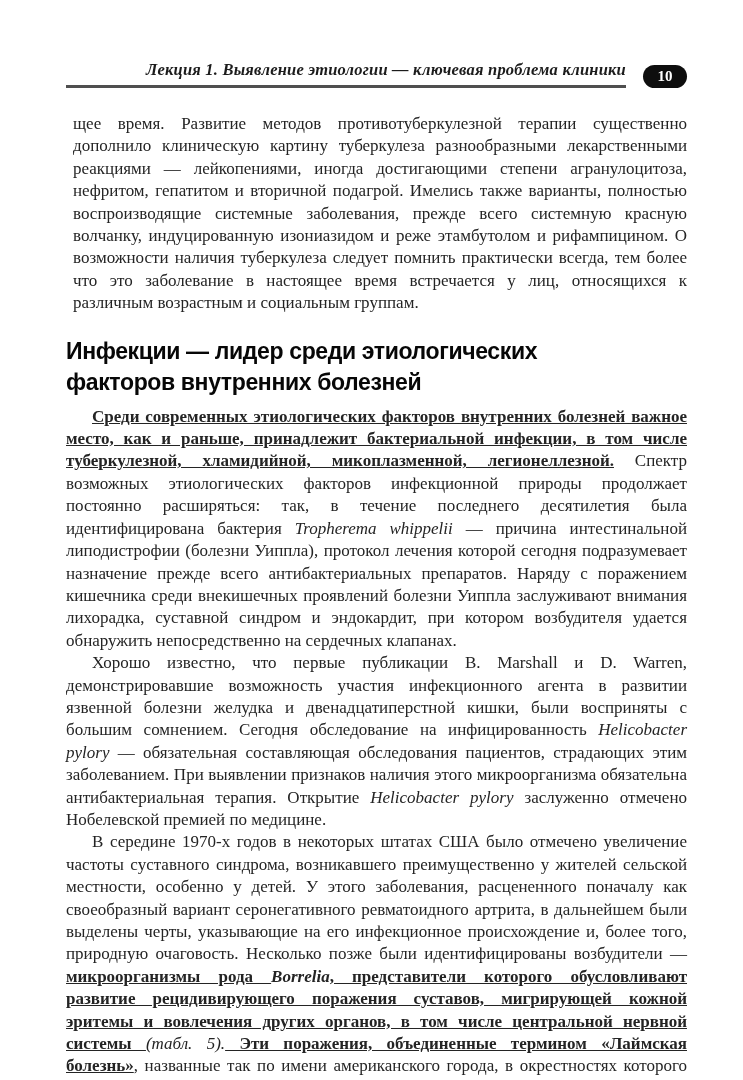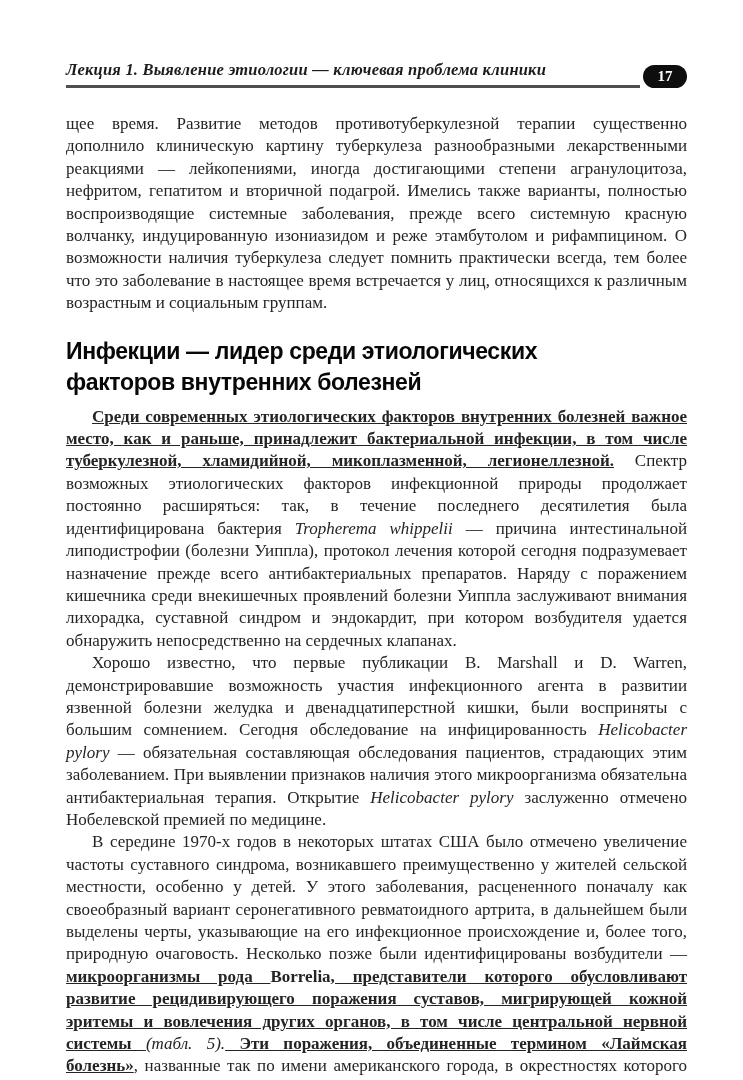--- a/index.html
+++ b/index.html
@@ -15,21 +15,22 @@
     background: #ffffff;
     padding: 60px 56px 0 66px;
     overflow: hidden;
     font-family: "Liberation Serif", serif;
     color: #242424;
   }
   
   .running-header {
     display: flex;
     align-items: flex-end;
-    gap: 3px;
+    gap: 17px;
+    text-align: right;
   }
   .rh-left { flex: 1 1 auto; }
   .rh-title {
     font-size: 16.5px;
     font-weight: bold;
     font-style: italic;
     letter-spacing: 0.2px;
     color: #1c1c1c;
     padding-bottom: 5px;
     white-space: nowrap;
@@ -55,24 +56,24 @@
   }
   
   .page-body { margin-top: 25px; }
   .para {
     margin: 0;
     font-size: 17px;
     line-height: 22.4px;
     text-align: justify;
     text-indent: 26px;
   }
-  .para.no-indent { text-indent: 0; }
+  .para.no-indent { text-indent: 0; margin-left: 7px; }
   .b  { font-weight: bold; text-decoration: underline; }
   .i  { font-style: italic; font-family: Liberation Serif, serif; }
-  .bi { font-weight: bold; }
+  .bi { font-weight: bold; font-style: italic; }
   .section-heading {
     font-family: "Liberation Sans", sans-serif;
     font-weight: bold;
     font-size: 24px;
     line-height: 31px;
     letter-spacing: -0.4px;
     color: #070707;
     margin: 20px 0 9px 0;
     max-width: 600px;
     transform: scaleX(0.96);
@@ -82,21 +83,21 @@
 </head>
 <body>
 
 <div class="page">
 
   <header class="running-header">
     <div class="rh-left">
       <div class="rh-title">Лекция 1. Выявление этиологии — ключевая проблема клиники</div>
       <div class="rh-rule"></div>
     </div>
-    <div class="page-badge">17</div>
+    <div class="page-badge">10</div>
   </header>
 
   <main class="page-body">
 
     <p class="para no-indent"><span>щее время. Развитие методов противотуберкулезной терапии существенно дополнило клиническую картину туберкулеза разнообразными лекарственными реакциями — лейкопениями, иногда достигающими степени агранулоцитоза, нефритом, гепатитом и вторичной подагрой. Имелись также варианты, полностью воспроизводящие системные заболевания, прежде всего системную красную волчанку, индуцированную изониазидом и реже этамбутолом и рифампицином. О возможности наличия туберкулеза следует помнить практически всегда, тем более что это заболевание в настоящее время встречается у лиц, относящихся к различным возрастным и социальным группам.</span></p>
 
     <h1 class="section-heading">Инфекции — лидер среди этиологических факторов внутренних болезней</h1>
 
     <p class="para"><span class="b">Среди современных этиологических факторов внутренних болезней важное место, как и раньше, принадлежит бактериальной инфекции, в том числе туберкулезной, хламидийной, микоплазменной, легионеллезной.</span><span> Спектр возможных этиологических факторов инфекционной природы продолжает постоянно расширяться: так, в течение последнего десятилетия была идентифицирована бактерия </span><span class="i">Tropherema whippelii</span><span> — причина интестинальной липодистрофии (болезни Уиппла), протокол лечения которой сегодня подразумевает назначение прежде всего антибактериальных препаратов. Наряду с поражением кишечника среди внекишечных проявлений болезни Уиппла заслуживают внимания лихорадка, суставной синдром и эндокардит, при котором возбудителя удается обнаружить непосредственно на сердечных клапанах.</span></p>
 

